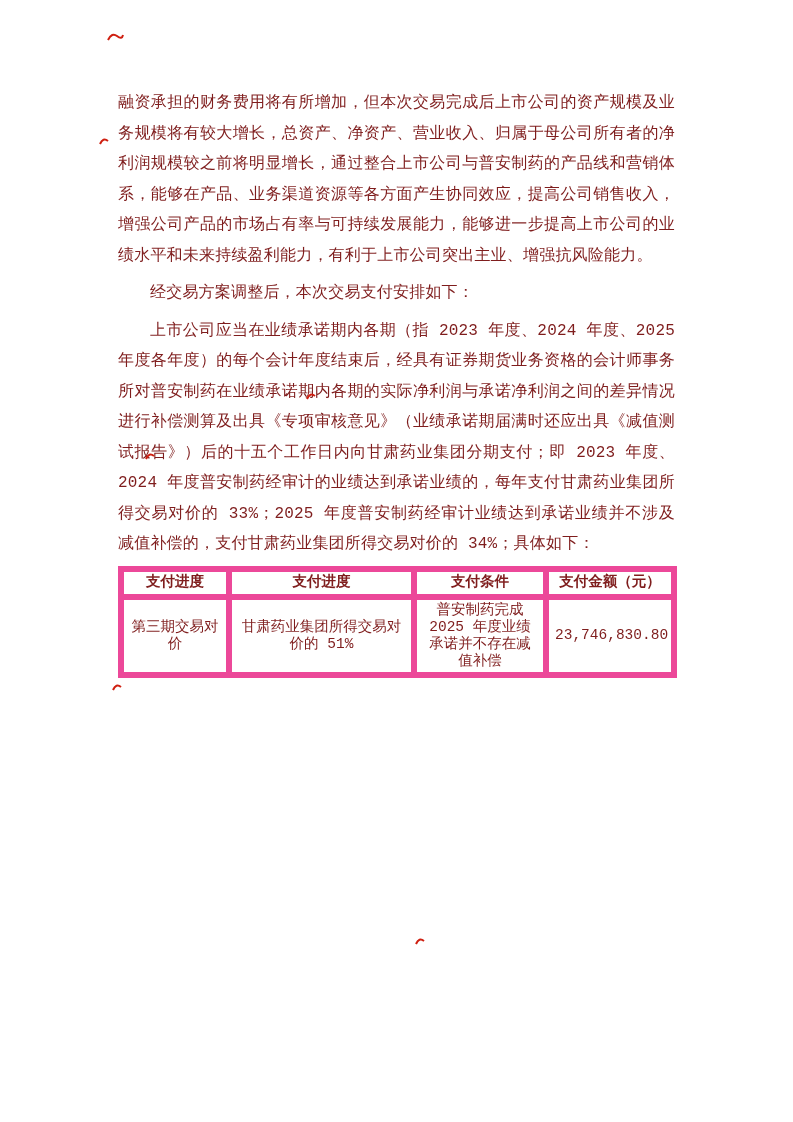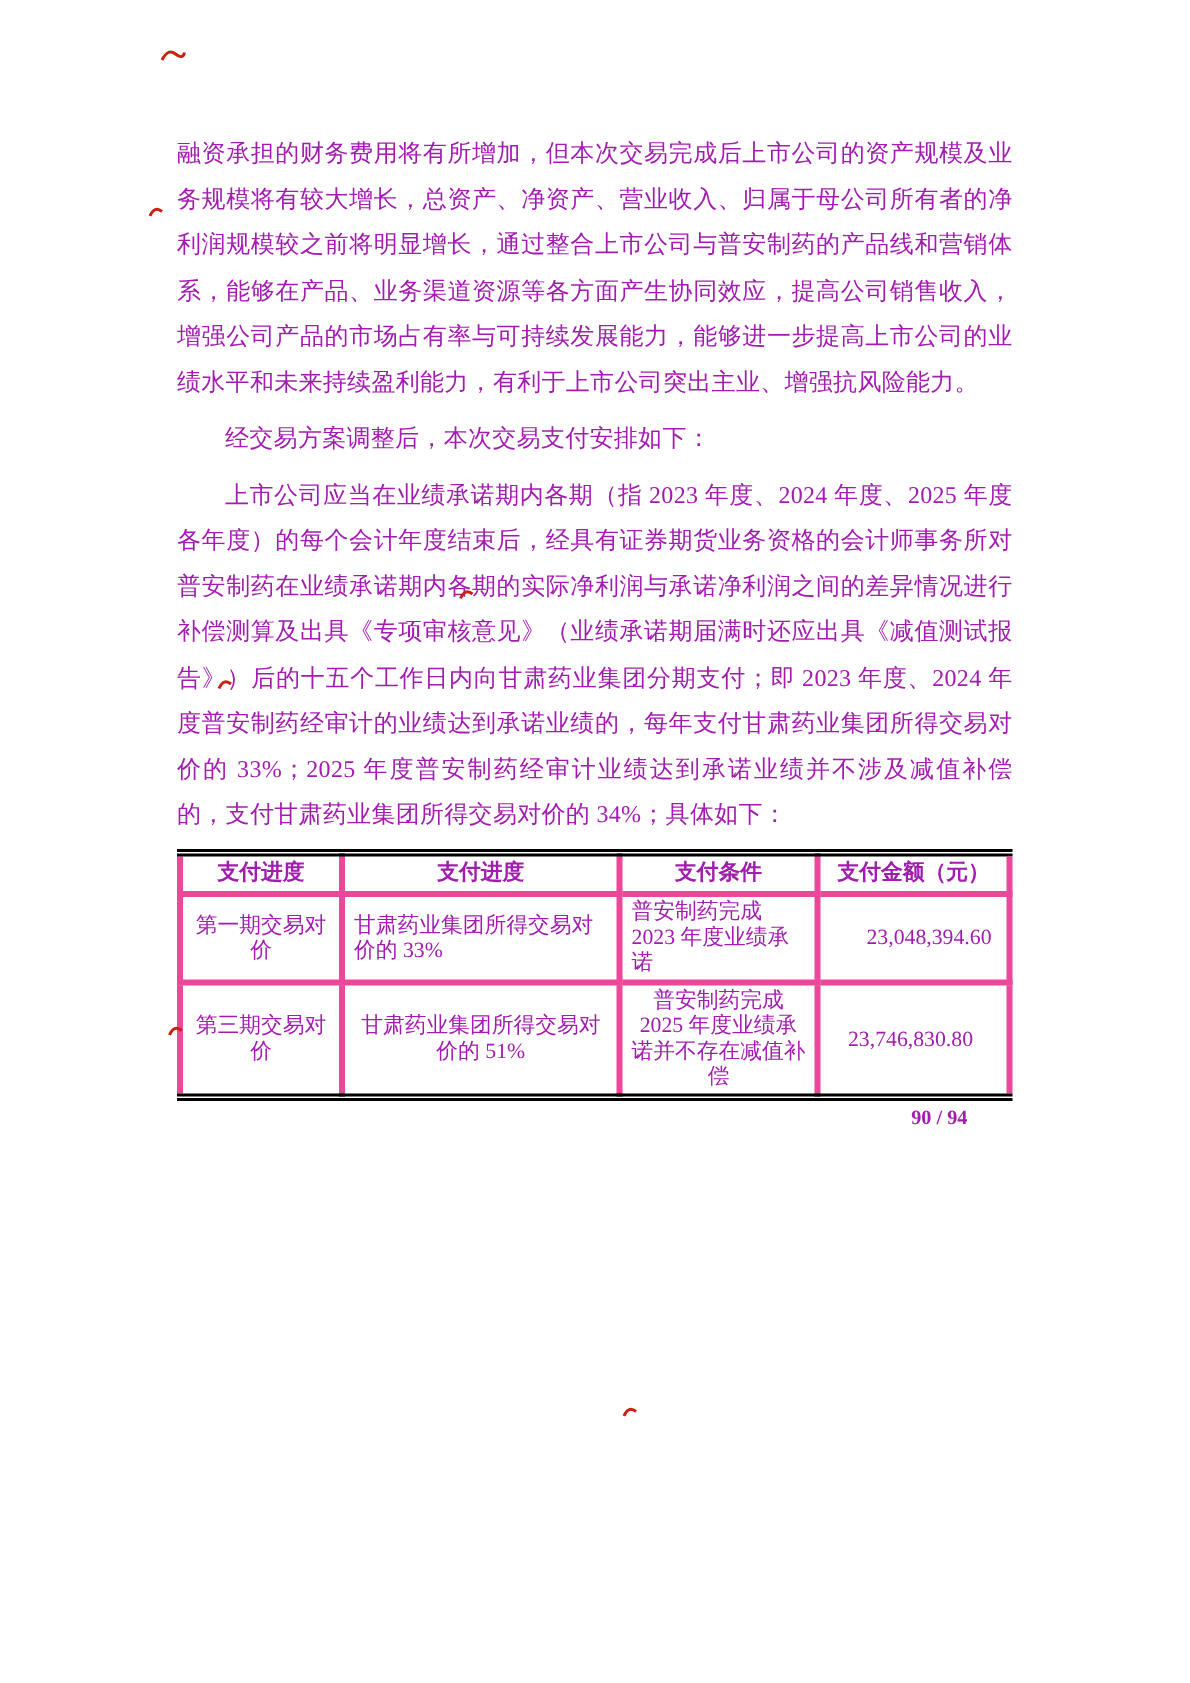--- a/index.html
+++ b/index.html
@@ -6,22 +6,22 @@
     margin: 0;
     padding: 0;
     background: #ffffff;
   }
   .page {
     position: relative;
     width: 793px;
     height: 1122px;
     background: #ffffff;
     overflow: hidden;
-    font-family: Liberation Serif, serif;
-    color: #a21caf;
+    font-family: Liberation Mono, monospace;
+    color: #7f1d1d;
   }
   .content {
     position: absolute;
     left: 118px;
     top: 88px;
     width: 557px;
   }
   .para {
     margin: 0;
     font-size: 16px;
@@ -43,21 +43,21 @@
     table-layout: fixed;
     font-size: 14.5px;
     line-height: 17px;
   }
   .pay-table, .pay-table tr, .pay-table td, .pay-table th { box-sizing: border-box; }
   .pay-table {
     border-top: 5px double #000;
     border-bottom: 5px double #000;
   }
   .pay-table th, .pay-table td {
-    border: 4px solid #ec4899;
+    border: 6px solid #ec4899;
     padding: 2px 6px;
     vertical-align: middle;
   }
   .pay-table th {
     font-weight: bold;
     text-align: center;
     height: 28px;
   }
   .col-stage   { width: 108px; }
   .col-basis   { width: 185px; }
@@ -107,36 +107,29 @@
       </colgroup>
       <thead>
         <tr>
           <th>支付进度</th>
           <th>支付进度</th>
           <th>支付条件</th>
           <th>支付金额（元）</th>
         </tr>
       </thead>
       <tbody>
-        <tr class="row-normal">
-          <td class="cell-stage">第一期交易对价</td>
-          <td class="cell-basis">甘肃药业集团所得交易对价的 33%</td>
-          <td class="cell-cond">普安制药完成 2023 年度业绩承诺</td>
-          <td class="cell-amount">23,048,394.60</td>
-        </tr>
         <tr class="row-tall">
           <td class="cell-stage">第三期交易对价</td>
           <td class="cell-basis">甘肃药业集团所得交易对价的 51%</td>
           <td class="cell-cond">普安制药完成 2025 年度业绩承诺并不存在减值补偿</td>
           <td class="cell-amount">23,746,830.80</td>
         </tr>
       </tbody>
     </table>
 
-    <div class="footer-pagenum">90 / 94</div>
 
   </div>
 
   <svg class="red-mark" style="left:106px; top:30px;" width="18" height="14" viewBox="0 0 18 14">
     <path d="M2 10 Q6 2 11 6 T17 5" fill="none" stroke="#cf1f10" stroke-width="2"></path>
   </svg>
   <svg class="red-mark" style="left:98px; top:134px;" width="12" height="13" viewBox="0 0 12 13">
     <path d="M2 10 Q5 3 10 7" fill="none" stroke="#cf1f10" stroke-width="2"></path>
   </svg>
   <svg class="red-mark" style="left:305px; top:389px;" width="12" height="13" viewBox="0 0 12 13">

